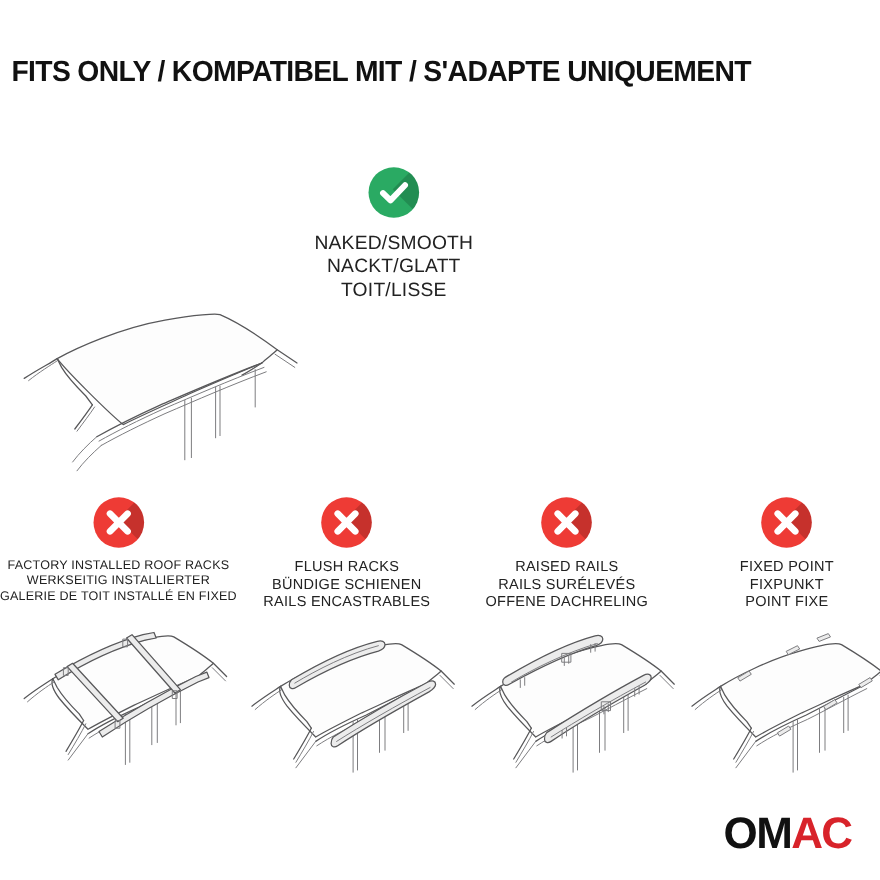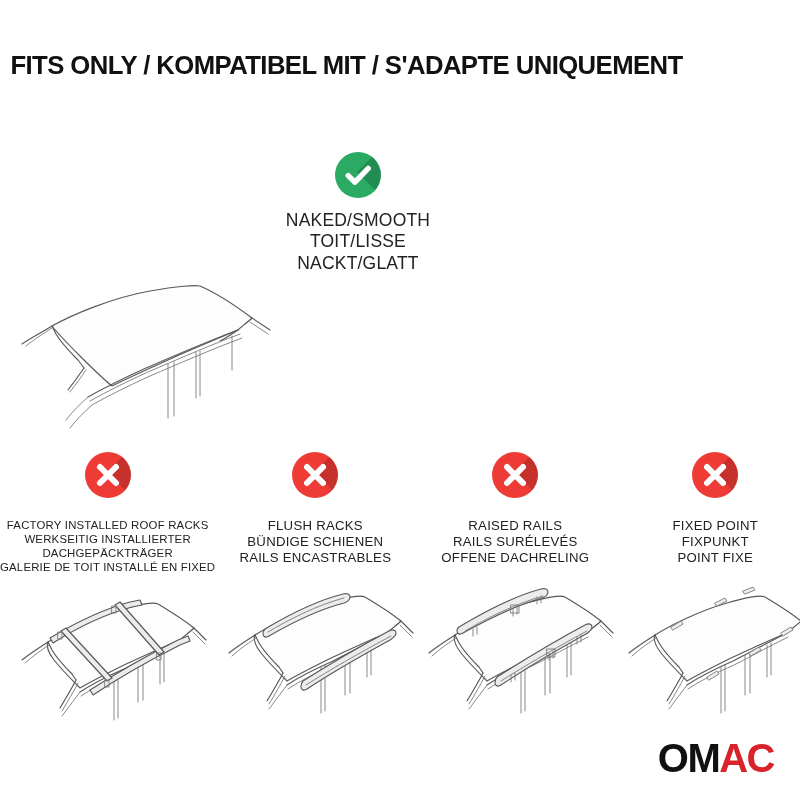--- a/index.html
+++ b/index.html
@@ -97,21 +97,21 @@
     width: 800px;
     display: flex;
     align-items: flex-start;
   }
   .col {
     flex: 1 1 0;
     text-align: center;
     position: relative;
   }
   .col-label {
-    margin-top: 20px;
+    margin-top: 9px;
     font-size: 13.2px;
     line-height: 1.23;
     letter-spacing: 0.25px;
     color: #222;
   }
   .col-label div { white-space: nowrap; }
   .col-label .l1 { font-size: 13.2px; }
   .col.narrow .col-label { font-size: 11.4px; letter-spacing: 0.2px; }
   .col.narrow .col-label .l1 { font-size: 11.4px; }
 
@@ -169,22 +169,22 @@
 
 <div class="hero">
   <div class="badge green">
     <div class="shadow"></div>
     <svg viewBox="0 0 46 46" aria-hidden="true">
       <path d="M13.2 23.6 L20.0 30.2 L33.2 16.4" fill="none" stroke="#ffffff" stroke-width="5.4" stroke-linecap="round" stroke-linejoin="round"></path>
     </svg>
   </div>
   <div class="hero-label">
     <div>NAKED/SMOOTH</div>
+    <div>NACKT/GLATT</div>
     <div>TOIT/LISSE</div>
-    <div>NACKT/GLATT</div>
   </div>
 </div>
 
 <div class="hero-art">
   <svg class="art" width="300" height="160" viewBox="0 0 300 160" aria-hidden="true">
 
     <path class="stroke fillroof" d="M52 48 C70 38 110 20 150 13 C178 8 196 7 200 8
              C214 14 236 28 252 40
              C248 44 242 48 238 52
              C214 62 190 72 168 82
@@ -222,21 +222,20 @@
   <div class="col narrow">
     <div class="badge red">
       <div class="shadow"></div>
       <svg viewBox="0 0 46 46" aria-hidden="true">
         <path d="M15 15 L31 31 M31 15 L15 31" fill="none" stroke="#ffffff" stroke-width="6" stroke-linecap="round"></path>
       </svg>
     </div>
     <div class="col-label">
       <div class="l1">FACTORY INSTALLED ROOF RACKS</div>
       <div>WERKSEITIG INSTALLIERTER</div>
-      <div>DACHGEPÄCKTRÄGER</div>
       <div>GALERIE DE TOIT INSTALLÉ EN FIXED</div>
     </div>
     <div class="col-art">
       <svg class="art" width="200" height="150" viewBox="0 0 200 150" aria-hidden="true">
         <path class="stroke fillroof" d="M40 62 C56 52 84 38 112 30 C132 24 146 22 150 24
                  C160 30 176 40 186 48
                  C182 52 176 56 172 60
                  C152 68 132 78 114 86
                  C98 94 84 101 72 108
                  C64 100 54 90 46 80 C40 72 38 66 40 62 Z"></path>

